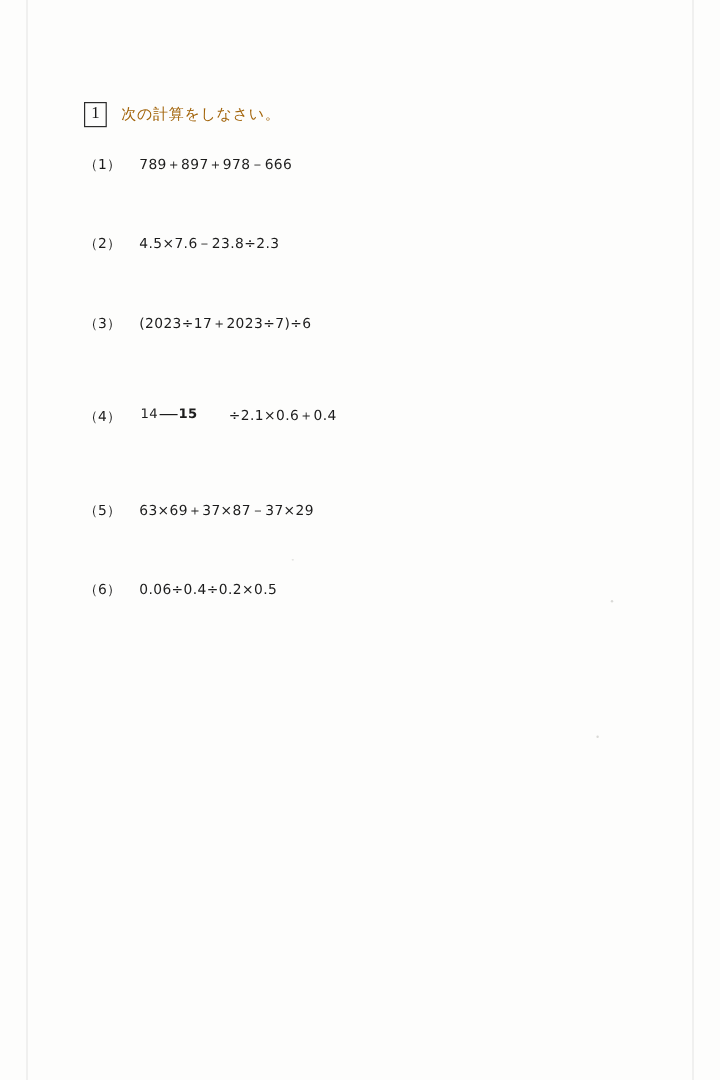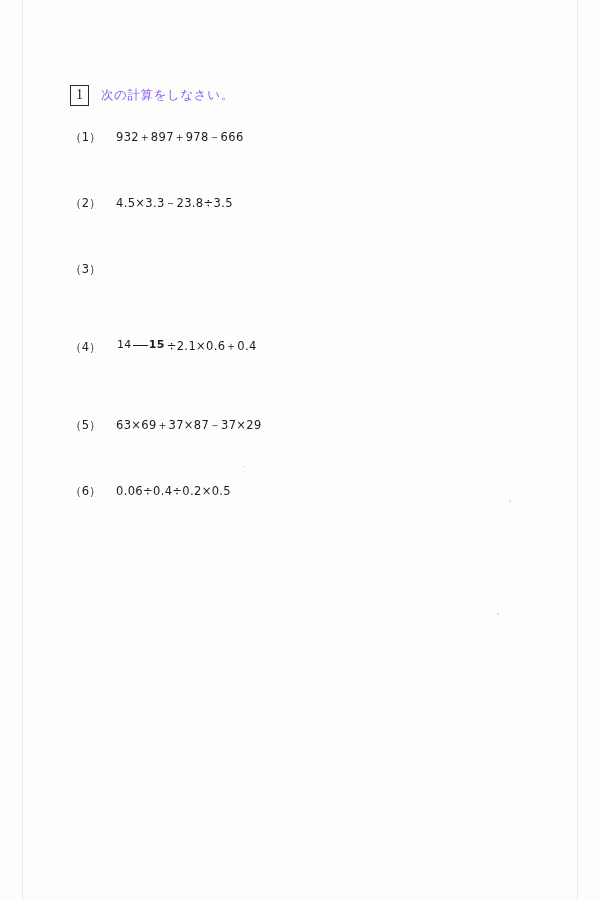--- a/index.html
+++ b/index.html
@@ -62,21 +62,21 @@
     font-size: 14px;
     line-height: 1;
     color: #1a1a1a;
     box-sizing: border-box;
   }
   .heading-text {
     margin-left: 12px;
     font-family: Liberation Serif, serif;
     font-size: 12.5px;
     letter-spacing: 0.6px;
-    color: #8b5cf6;
+    color: #a16207;
   }
   .items {
     margin-top: 22px;
   }
   .item {
     display: flex;
     align-items: flex-start;
     height: 66px;
   }
   .item-label {
@@ -128,20 +128,21 @@
     background: #1c1c1c;
   }
   .frac .den {
     font-size: 11px;
     line-height: 12px;
     padding: 0 1px;
     font-weight: bold;
   }
   .frac-tail {
     padding-top: 1px;
+    margin-left: 24px;
   }
   
   .speckle {
     position: absolute;
     background: #d9d9d6;
     border-radius: 50%;
   }
 </style>
 </head>
 <body>
@@ -159,30 +160,31 @@
 
     <div class="heading-row">
       <div class="qnum-box">1</div>
       <div class="heading-text">次の計算をしなさい。</div>
     </div>
 
     <div class="items">
 
       <div class="item">
         <div class="item-label">（1）</div>
-        <div class="item-expr">932＋897＋978－666</div>
+        <div class="item-expr">789＋897＋978－666</div>
       </div>
 
       <div class="item">
         <div class="item-label">（2）</div>
-        <div class="item-expr">4.5×3.3－23.8÷3.5</div>
+        <div class="item-expr">4.5×7.6－23.8÷2.3</div>
       </div>
 
       <div class="item tall">
         <div class="item-label">（3）</div>
+        <div class="item-expr">(2023÷17＋2023÷7)÷6</div>
       </div>
 
       <div class="item tall">
         <div class="item-label">（4）</div>
         <div class="frac-expr">
           <span class="frac">
             <span class="num">14</span>
             <span class="bar"></span>
             <span class="den">15</span>
           </span>

